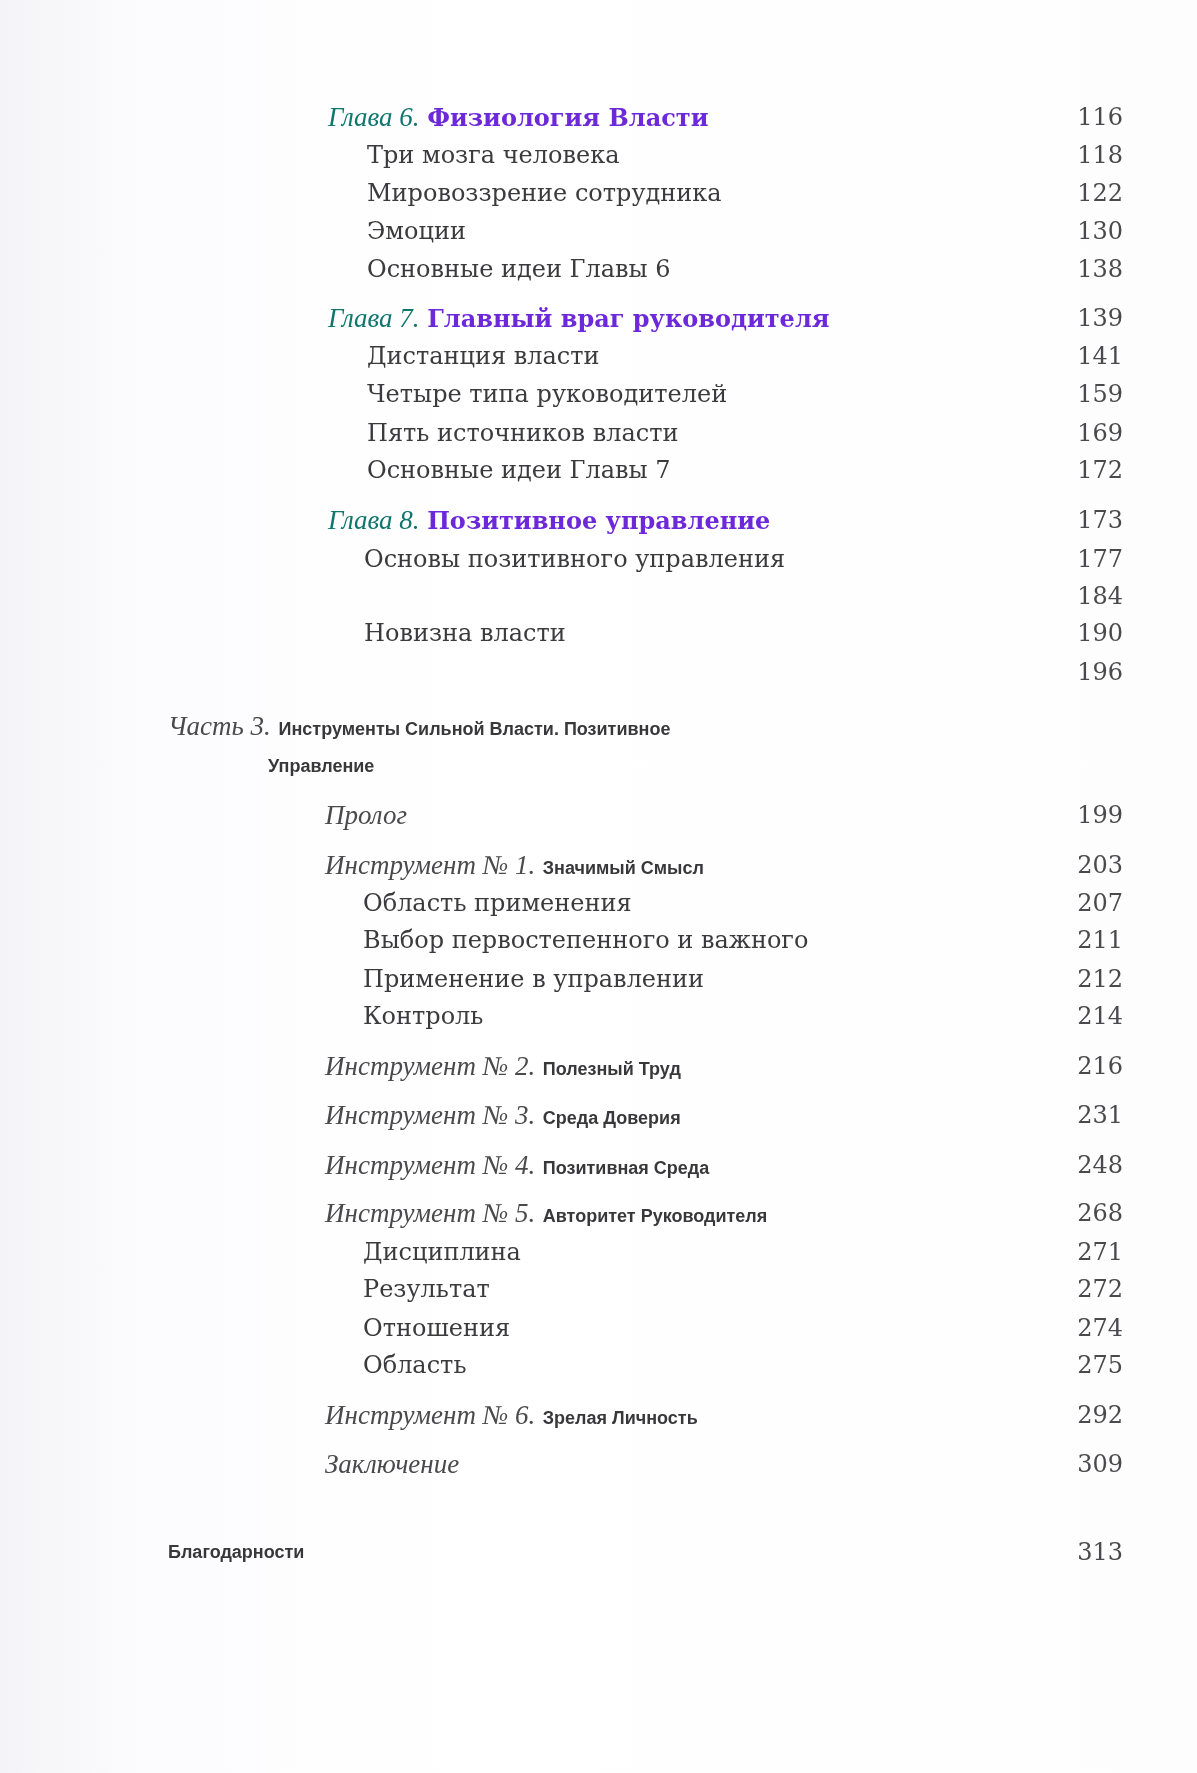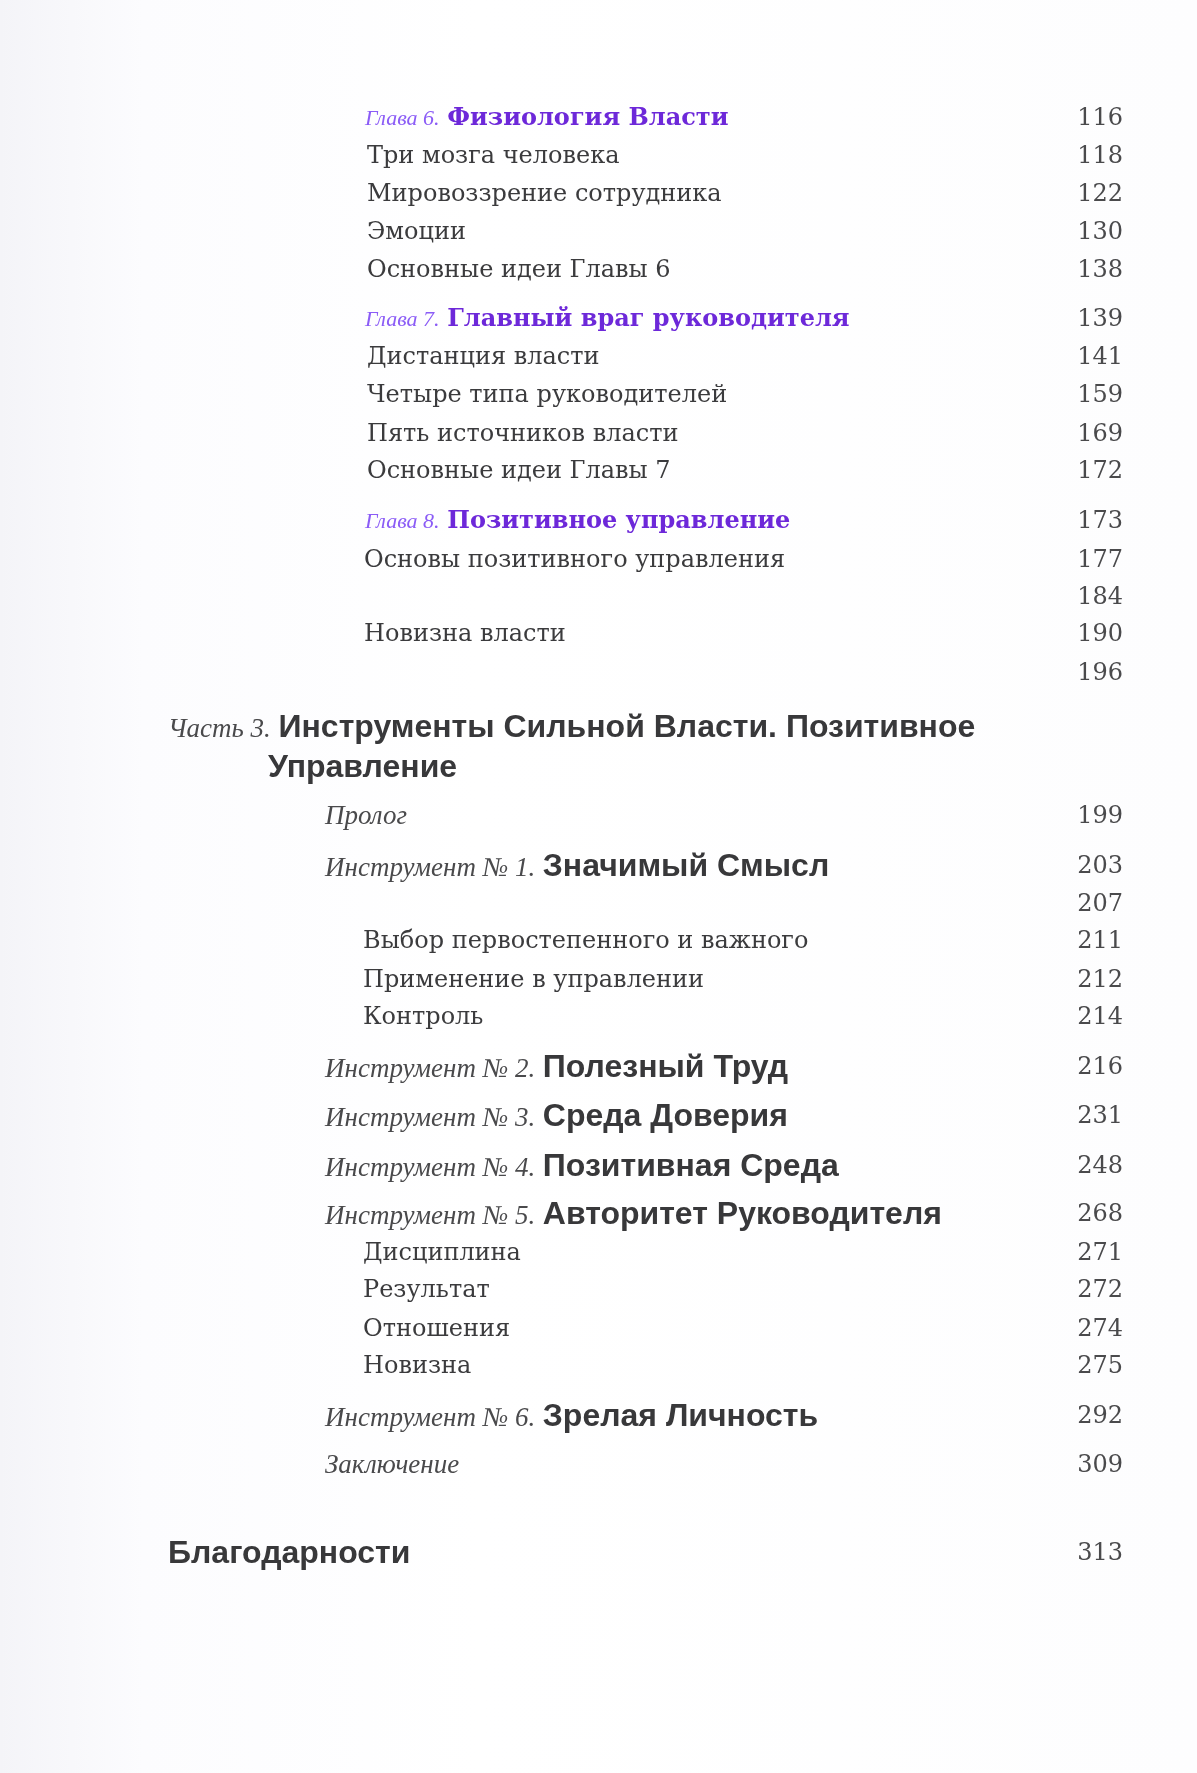--- a/index.html
+++ b/index.html
@@ -15,23 +15,23 @@
   }
   .row {
     position: absolute; left: 0; right: 0; height: 36px;
     font-size: 24px; line-height: 36px; white-space: nowrap;
   }
   .row .label { position: absolute; }
   .row .page {
     position: absolute; right: 74px; text-align: left;
     font-family: "DejaVu Serif", serif; color: #4a4a4c;
   }
-  .it { font-style: italic; font-family: "Liberation Serif", serif; font-size: 22px; color: #8b5cf6; margin-left: 37px; }
+  .it { font-style: italic; font-family: "Liberation Serif", serif; font-size: 27px; color: #0f766e; }
   .bd { font-weight: bold; color: #6d28d9; }
-  .cond-bd { font-family: "Liberation Sans", sans-serif; font-weight: bold; font-size: 32px; color: #38383a; text-align: center; }
+  .cond-bd { font-family: "Liberation Sans", sans-serif; font-weight: bold; font-size: 18px; color: #38383a; text-align: center; }
   .cond-it { font-family: "Liberation Serif", serif; font-style: italic; font-size: 27px; color: #4a4a4c; }
   .lvl-chapter .label { left: 328px; }
   .lvl-sub .label { left: 367px; }
   .lvl-part .label { left: 168px; }
   .lvl-part2 .label { left: 268px; }
   .lvl-item .label { left: 325px; }
   .lvl-isub .label { left: 363px; }
   .lvl-top .label { left: 168px; }
 </style>
 </head>
@@ -112,20 +112,21 @@
   <div class="row lvl-item" style="top:797px">
     <span class="label cond-it">Пролог</span>
     <span class="page">199</span>
   </div>
 
   <div class="row lvl-item" style="top:847px">
     <span class="label"><span class="cond-it">Инструмент № 1.</span> <span class="cond-bd">Значимый Смысл</span></span>
     <span class="page">203</span>
   </div>
   <div class="row lvl-isub" style="top:885px">
+      <span class="label">Область применения</span>
       <span class="page">207</span>
     </div>
   <div class="row lvl-isub" style="top:922px">
       <span class="label">Выбор первостепенного и важного</span>
       <span class="page">211</span>
     </div>
   <div class="row lvl-isub" style="top:961px">
       <span class="label">Применение в управлении</span>
       <span class="page">212</span>
     </div>
@@ -157,21 +158,21 @@
     </div>
   <div class="row lvl-isub" style="top:1271px">
       <span class="label">Результат</span>
       <span class="page">272</span>
     </div>
   <div class="row lvl-isub" style="top:1310px">
       <span class="label">Отношения</span>
       <span class="page">274</span>
     </div>
   <div class="row lvl-isub" style="top:1347px">
-      <span class="label">Новизна</span>
+      <span class="label">Область</span>
       <span class="page">275</span>
     </div>
 
   <div class="row lvl-item" style="top:1397px">
     <span class="label"><span class="cond-it">Инструмент № 6.</span> <span class="cond-bd">Зрелая Личность</span></span>
     <span class="page">292</span>
   </div>
 
   <div class="row lvl-item" style="top:1446px">
     <span class="label cond-it">Заключение</span>

